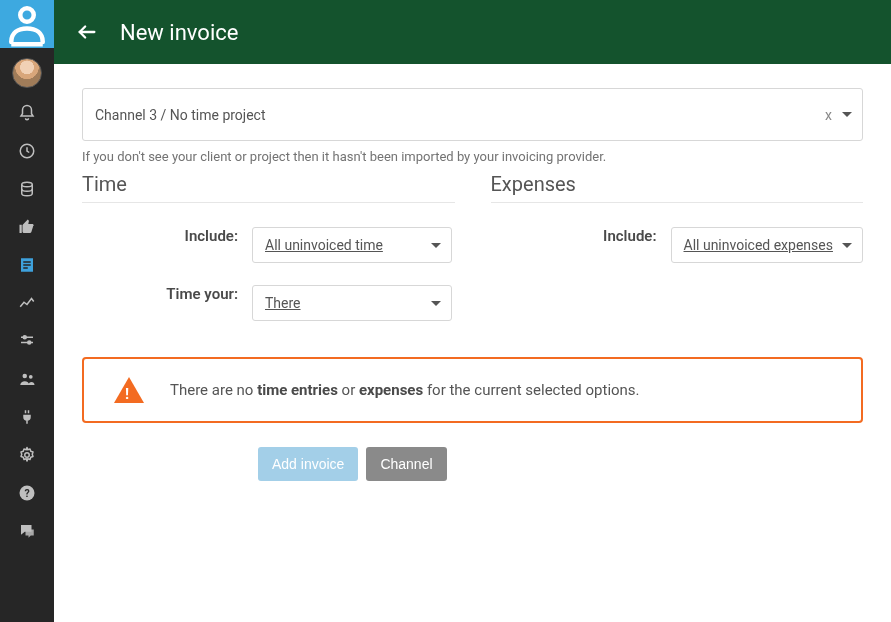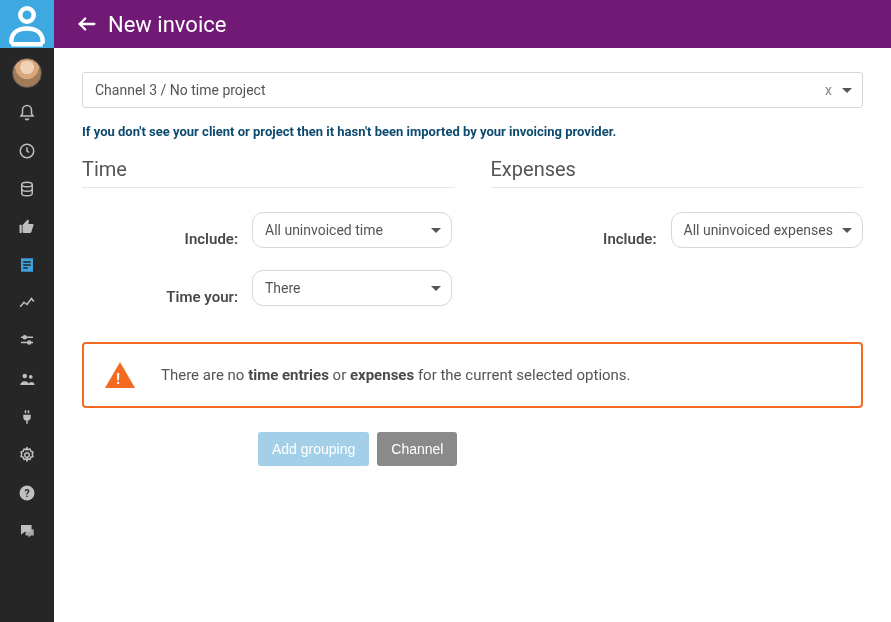--- a/index.html
+++ b/index.html
@@ -56,122 +56,123 @@
     color: #3ea1dc;
   }
   .sidebar .nav-item svg { width: 18px; height: 18px; }
   .main {
     flex: 1;
     display: flex;
     flex-direction: column;
     min-width: 0;
   }
   .header {
-    background: #701a75;
+    background: #14532d;
     color: #fff;
-    height: 48px;
+    height: 64px;
     display: flex;
     align-items: center;
     padding: 0 22px;
+    gap: 12px;
   }
   .header .back-btn {
     width: 22px;
     height: 22px;
     display: flex;
     align-items: center;
     justify-content: center;
     margin-right: 10px;
     cursor: pointer;
   }
   .header h1 {
     font-size: 22px;
     font-weight: 400;
   }
   .content {
     padding: 24px 28px;
   }
   .project-select {
     border: 1px solid #d7d7d7;
     border-radius: 3px;
-    height: 36px;
+    height: 53px;
     display: flex;
     align-items: center;
     padding: 0 10px 0 12px;
     font-size: 14px;
     color: #555;
     cursor: pointer;
     justify-content: space-between;
   }
   .project-select .right-group {
     display: flex;
     align-items: center;
     gap: 10px;
     color: #888;
   }
   .help-text {
     font-size: 13px;
-    color: #0c4a6e;
-    margin-top: 16px;
-    font-weight: bold;
+    color: #737373;
+    margin-top: 8px;
   }
   .columns {
     display: flex;
     gap: 36px;
-    margin-top: 18px;
+    margin-top: 8px;
   }
   .col {
     flex: 1;
     min-width: 0;
   }
   .col h2 {
     font-size: 20px;
     font-weight: 400;
     color: #555;
     border-bottom: 1px solid #e6e6e6;
     padding-bottom: 6px;
     margin-bottom: 24px;
   }
   .form-row {
     display: flex;
-    align-items: flex-end;
+    align-items: flex-start;
     margin-bottom: 22px;
   }
   .form-row label {
     width: 170px;
     text-align: right;
     padding-right: 14px;
     font-size: 15px;
     font-weight: 600;
     color: #4a4a4a;
   }
   .col.expenses .form-row label { width: 180px; }
   .select {
     flex: 1;
     border: 1px solid #d7d7d7;
-    border-radius: 11px;
+    border-radius: 3px;
     height: 36px;
     display: flex;
     align-items: center;
     justify-content: space-between;
     padding: 0 10px 0 12px;
     font-size: 14px;
     color: #555;
     cursor: pointer;
     max-width: 200px;
+    text-decoration: underline;
   }
   .caret {
     width: 0; height: 0;
     border-left: 5px solid transparent;
     border-right: 5px solid transparent;
     border-top: 5px solid #555;
   }
   .alert {
     border: 2px solid #f36b21;
     border-radius: 4px;
-    padding: 18px 15px;
+    padding: 18px 24px;
     margin-top: 14px;
     display: flex;
     align-items: center;
     gap: 26px;
     color: #555;
     font-size: 15px;
   }
   .alert .tri {
     width: 0; height: 0;
     border-left: 15px solid transparent;
@@ -370,18 +371,18 @@
     </div>
 
     <div class="alert">
       <div class="tri"></div>
       <div>
         <span>There are no </span><b>time entries</b><span> or </span><b>expenses</b><span> for the current selected options.</span>
       </div>
     </div>
 
     <div class="actions">
-      <button class="btn btn-primary" disabled="">Add grouping</button>
+      <button class="btn btn-primary" disabled="">Add invoice</button>
       <button class="btn btn-secondary">Channel</button>
     </div>
 
   </div>
 </div>
 
 </body></html>

